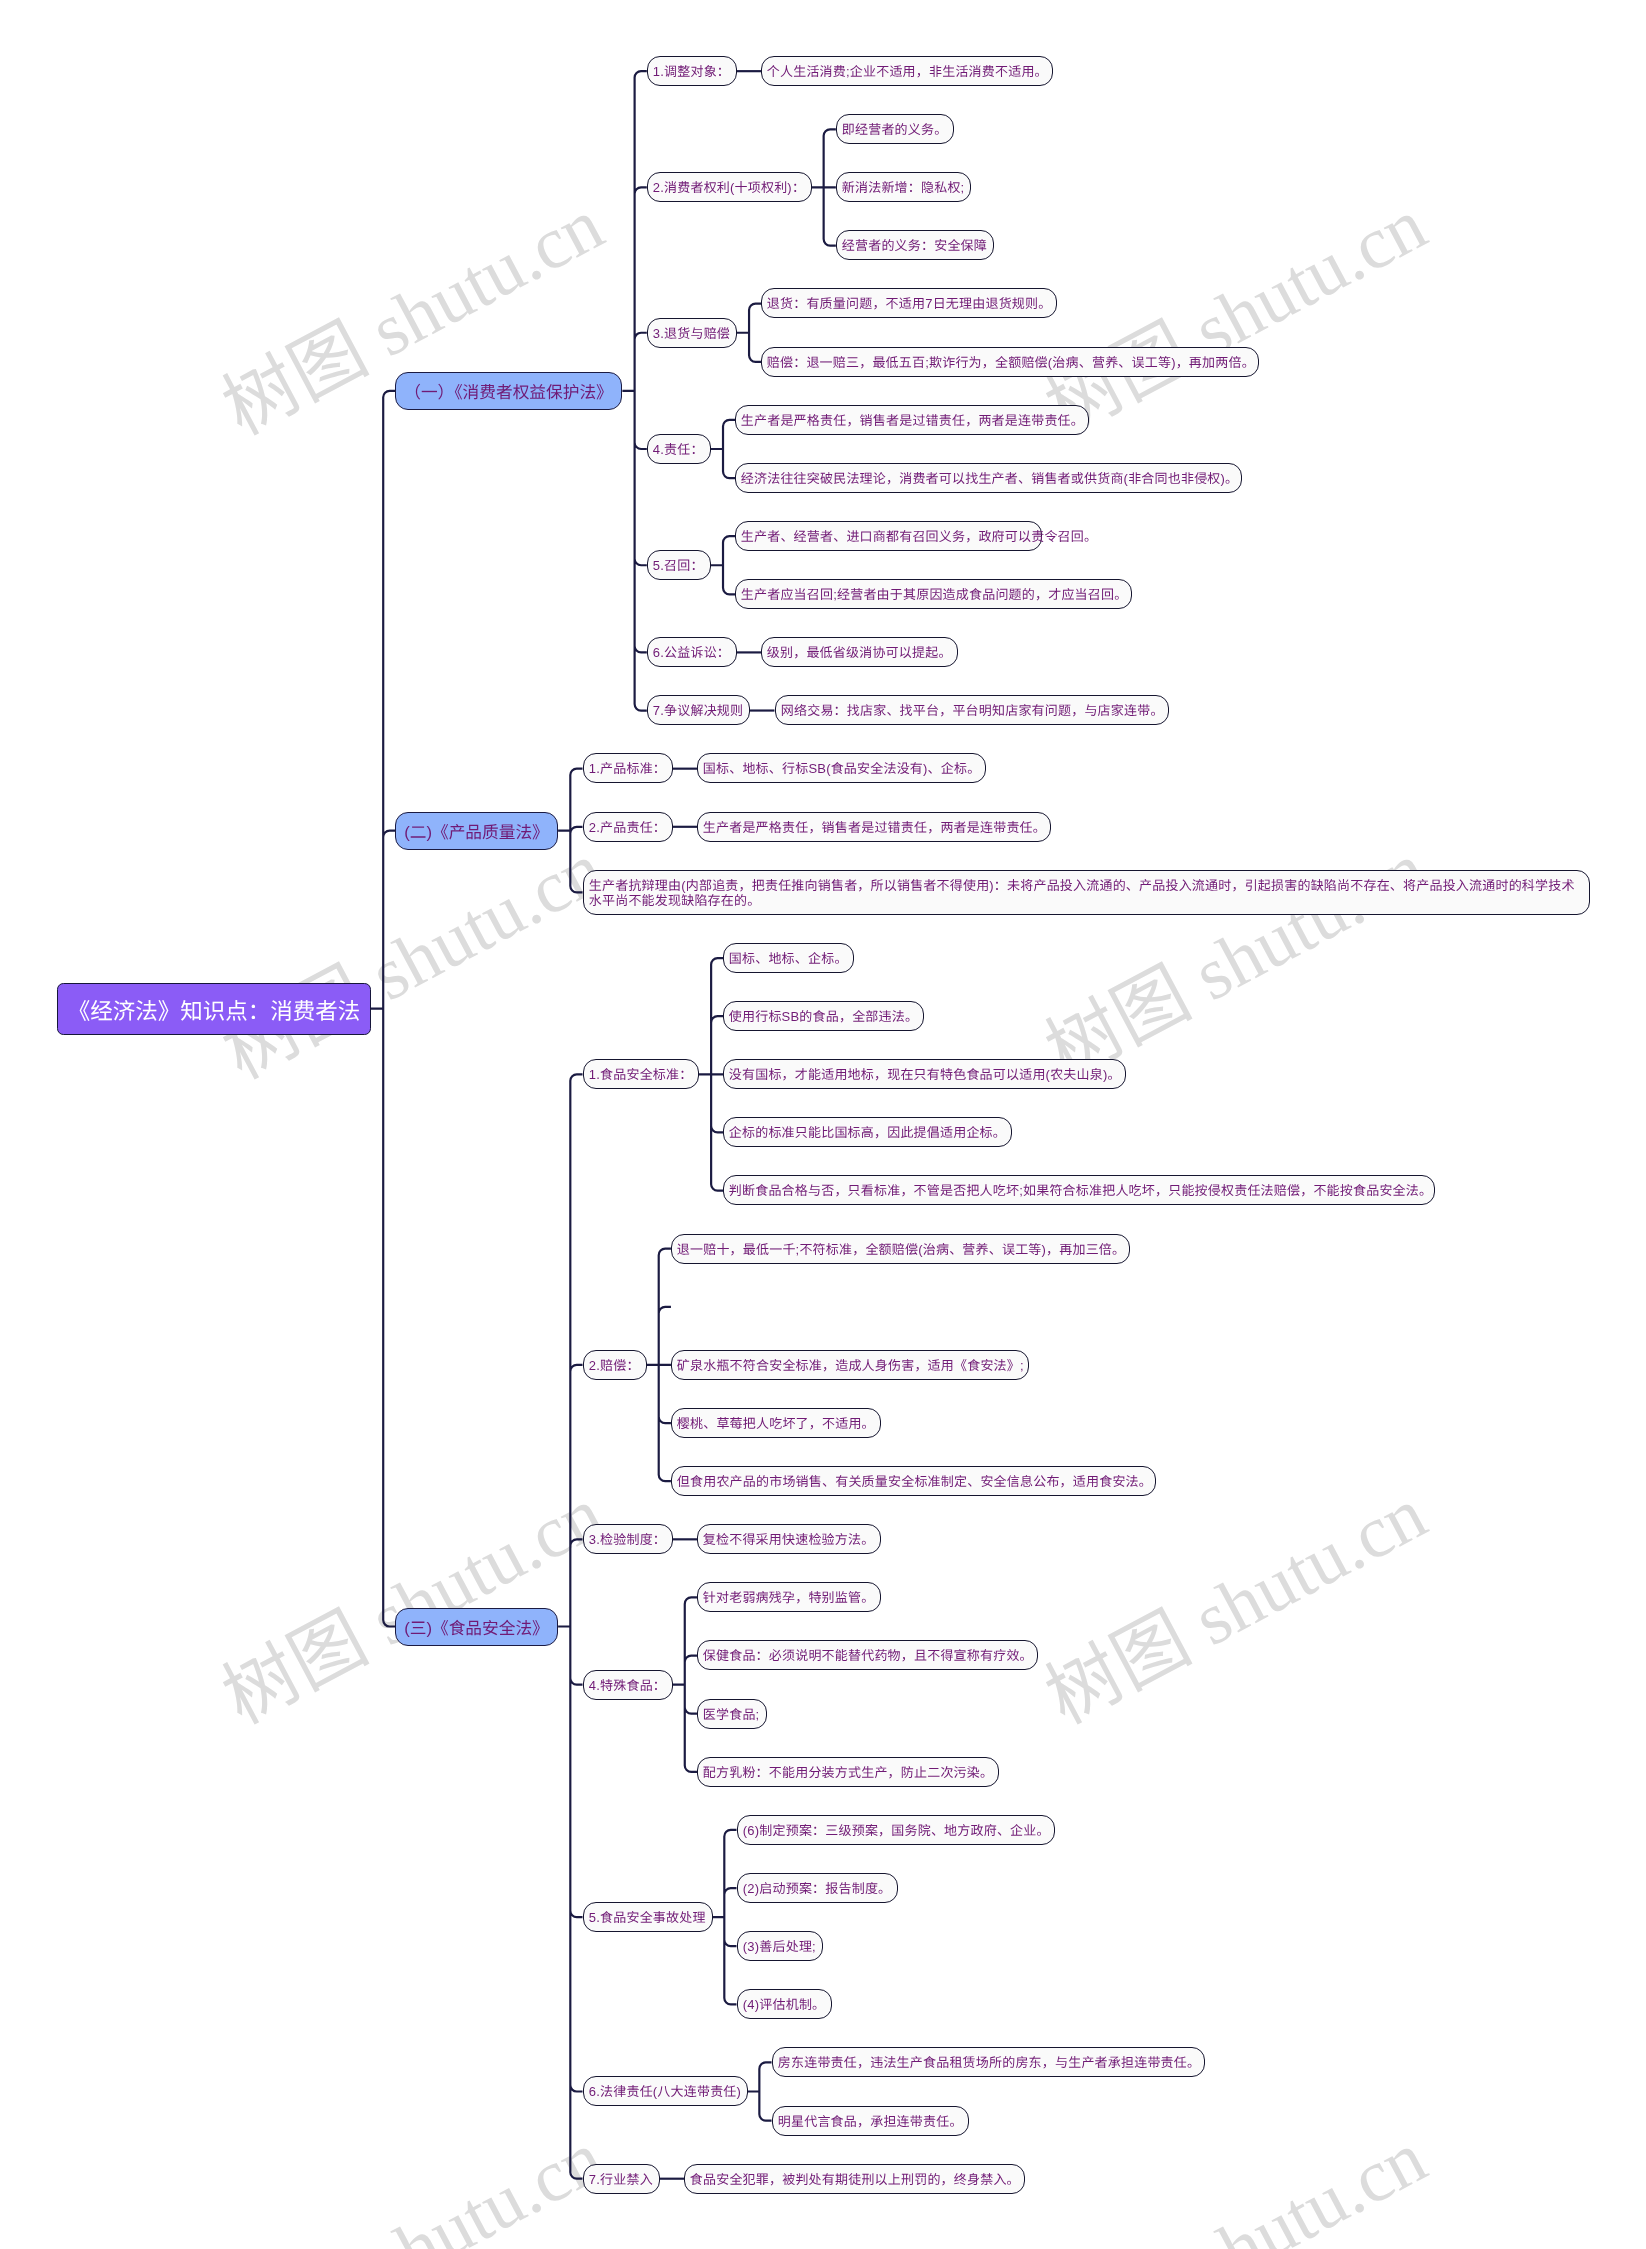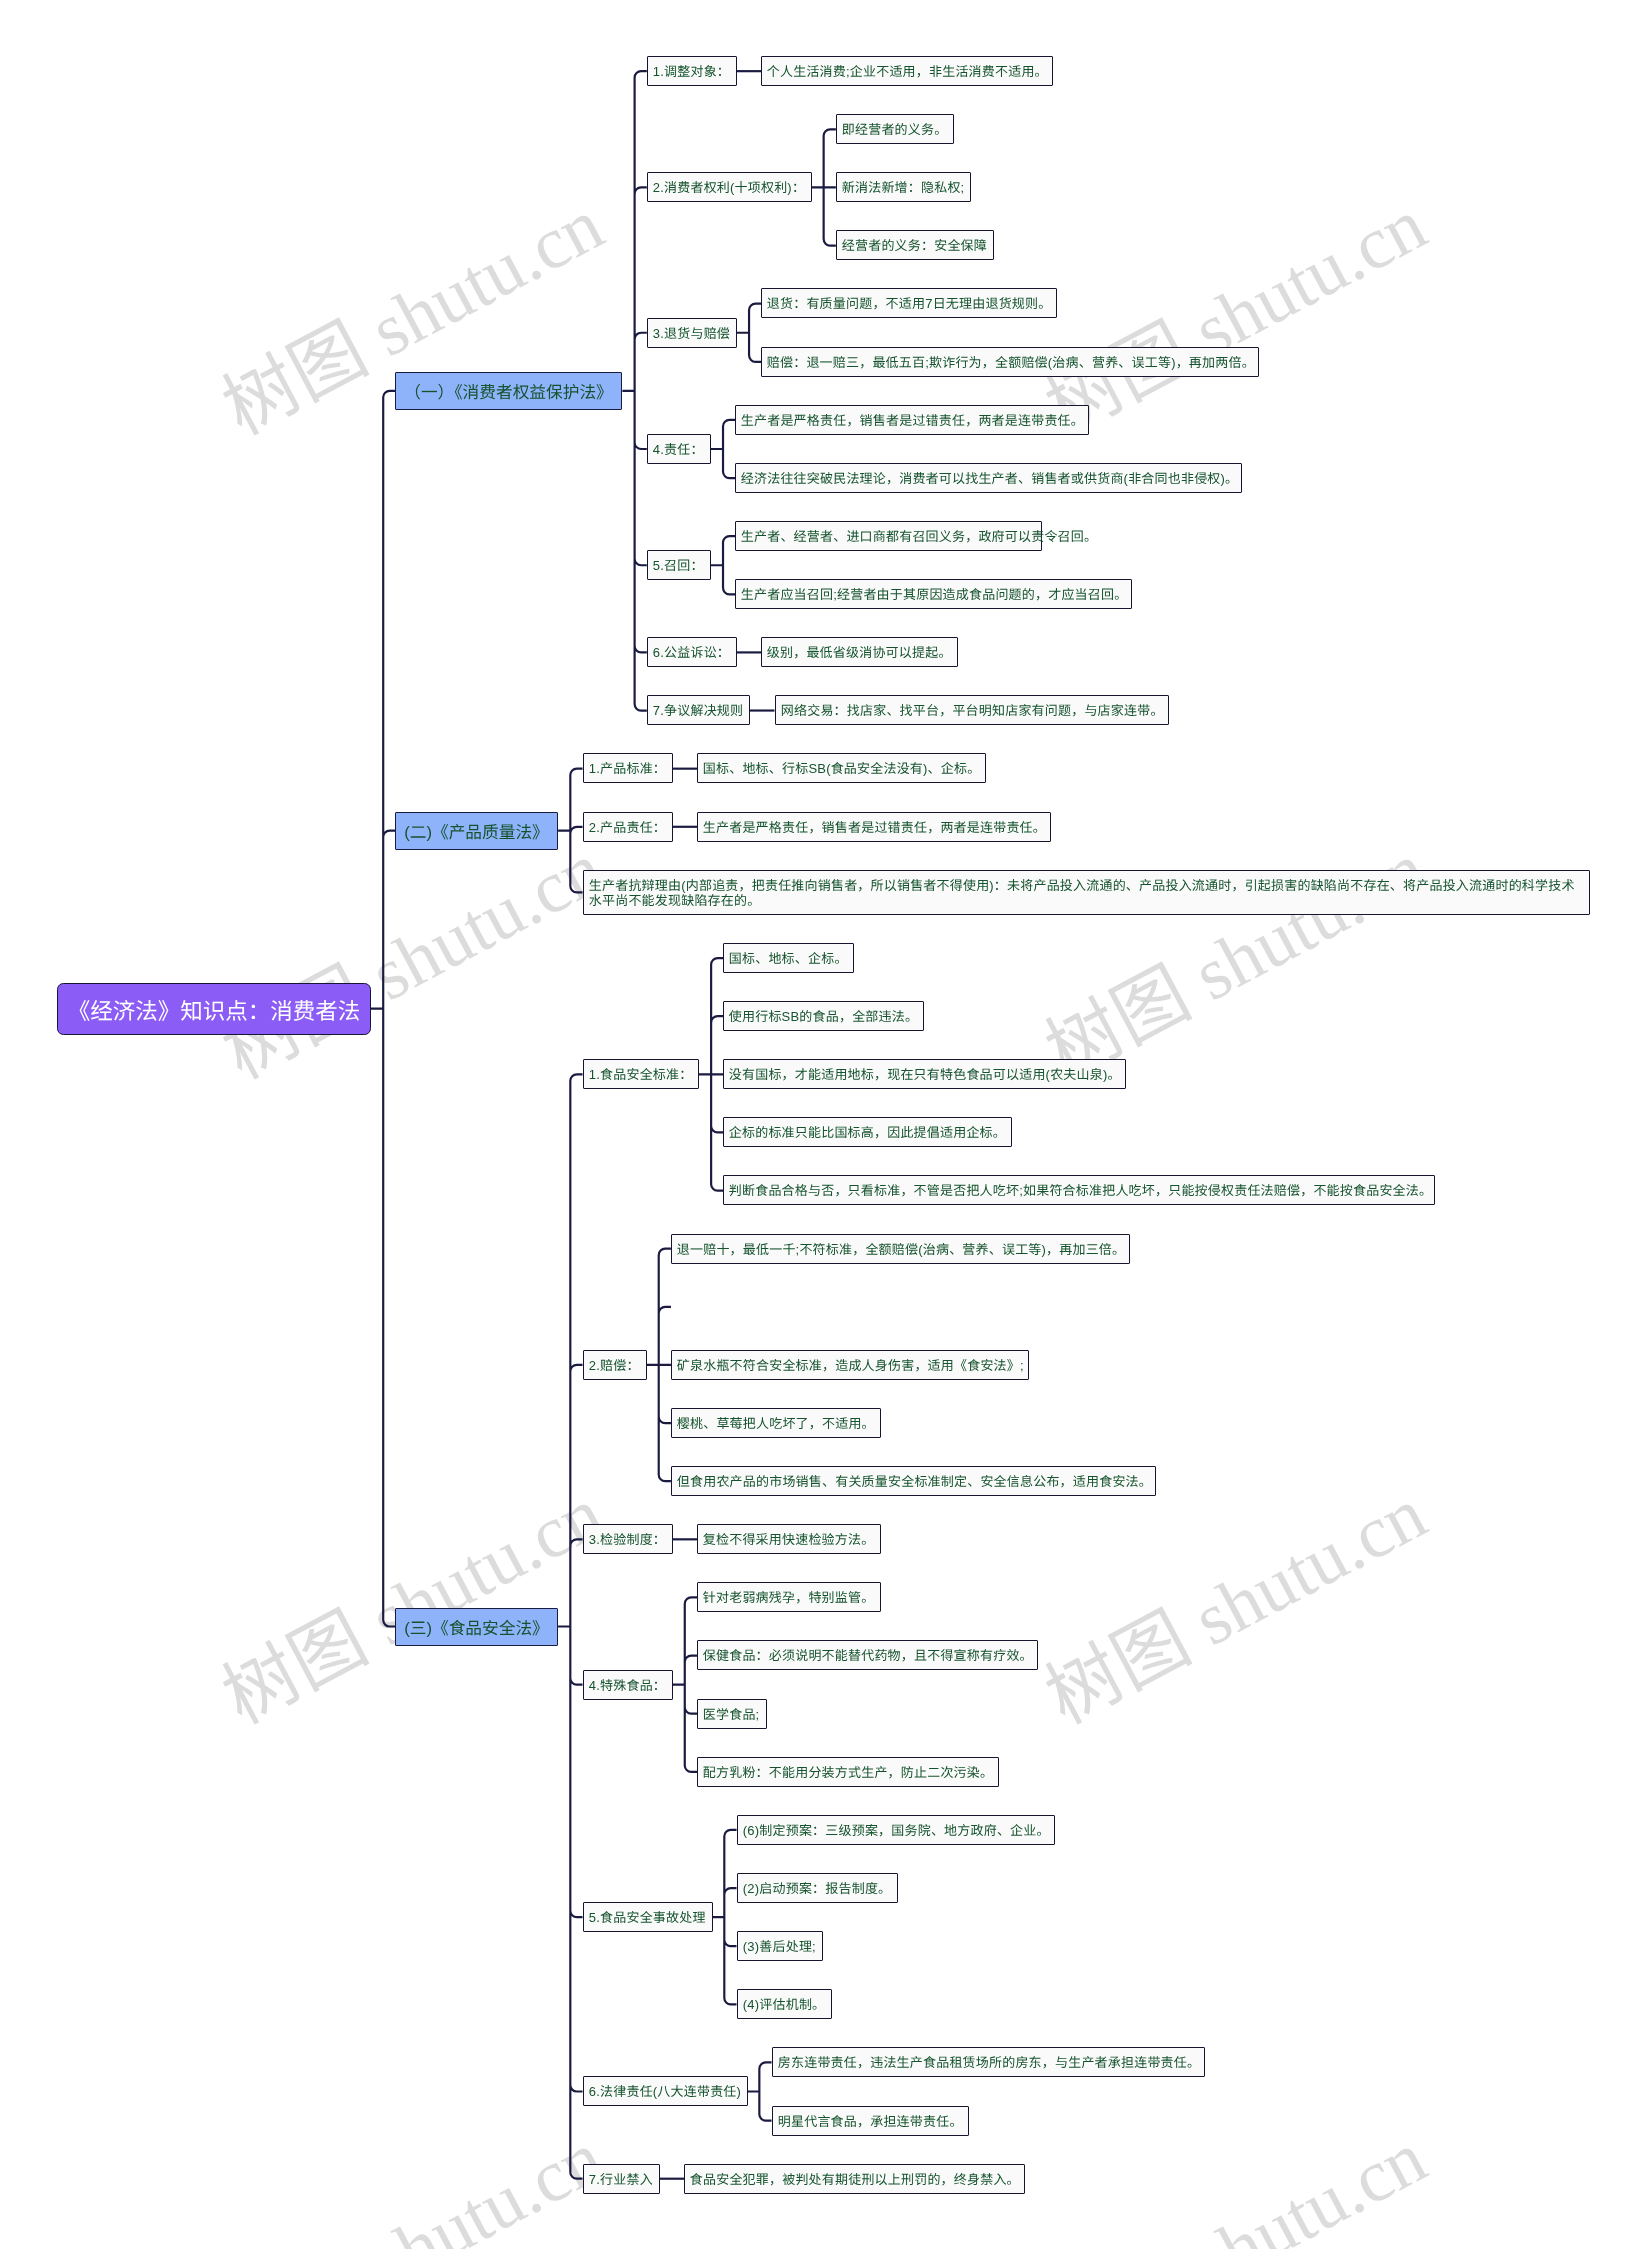--- a/index.html
+++ b/index.html
@@ -6,21 +6,21 @@
   html,body{margin:0;padding:0;background:#ffffff;}
   #page{-webkit-font-smoothing:antialiased;position:relative;width:1646px;height:2250px;
         overflow:hidden;background:#ffffff;font-family:"Liberation Sans",sans-serif;}
   #wm{position:absolute;left:0;top:0;width:1646px;height:2250px;pointer-events:none;
       z-index:0;overflow:hidden;}
   .wmtile{position:absolute;color:#dcdcdc;white-space:nowrap;font-weight:400;
           font-family:"Liberation Serif",serif;transform-origin:0 0;}
   #edges{position:absolute;left:0;top:0;width:1646px;height:2250px;z-index:1;}
   #nodes{position:absolute;left:0;top:0;width:1646px;height:2250px;z-index:2;}
   .node{position:absolute;box-sizing:border-box;will-change:transform;
-        border:1.9px solid #15152f;border-radius:1px;background:#fafafa;color:#14532d;
+        border:1.9px solid #15152f;border-radius:13px;background:#fafafa;color:#701a75;
         display:flex;align-items:center;letter-spacing:0.2px;}
   .node .tx{display:block;width:100%;white-space:nowrap;}
   .node.wrap .tx{white-space:normal;word-break:break-all;}
   .node.root{background:#8b5cf6;color:#ffffff;border:1.3px solid #16163a;border-radius:6.4px;
              font-size:22.5px;letter-spacing:0;justify-content:flex-start;text-align:center;}
   .node.lv1{background:#8fb3fb;border-color:#1b1b42;font-size:16.7px;letter-spacing:0;
             justify-content:center;text-align:center;}
   .node.lv2,.node.lv3{font-size:13px;line-height:15px;
                       padding-top:5.7px;padding-bottom:5.7px;}
   .node.lv2 .tx,.node.lv3 .tx{line-height:15px;}

